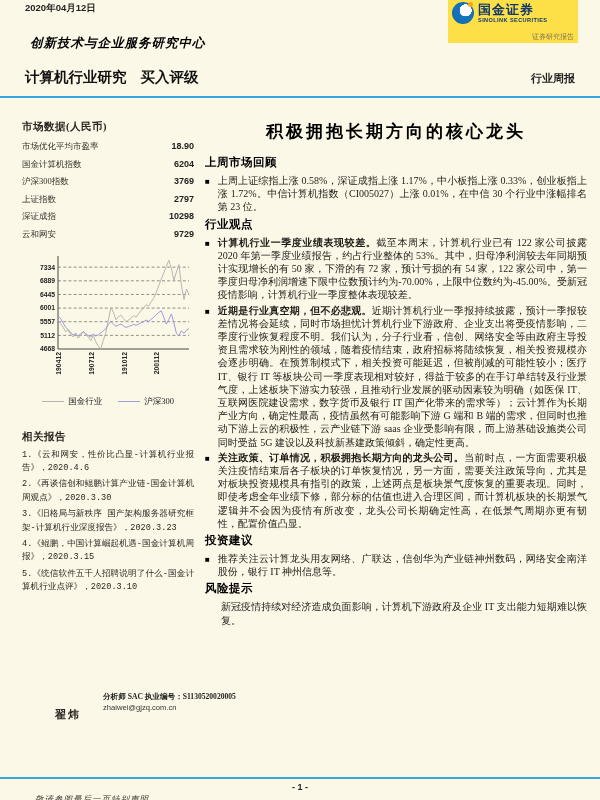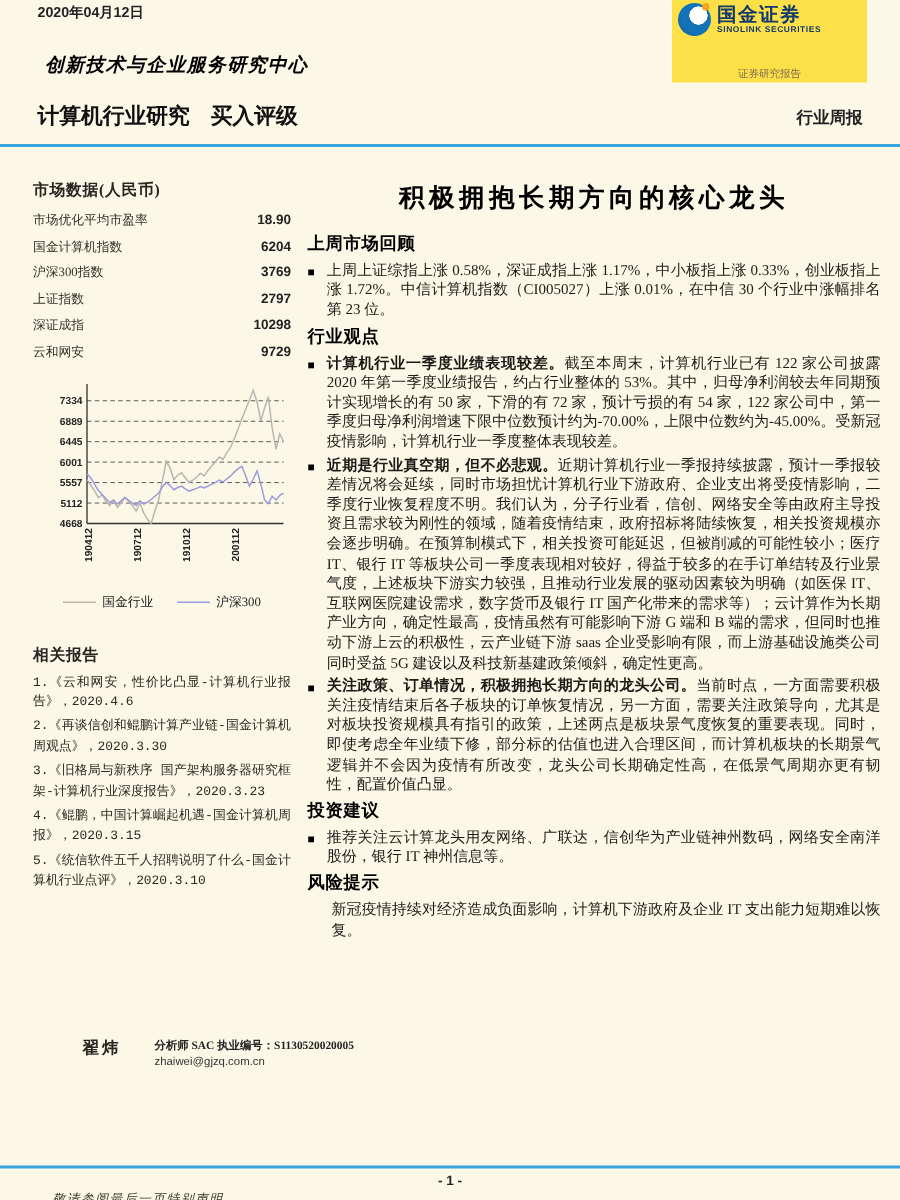--- a/index.html
+++ b/index.html
@@ -9,21 +9,21 @@
   
   .top-date{position:absolute;left:25px;top:2px;font-size:9.5px;font-weight:bold;color:#222;}
   .logo-box{position:absolute;right:22px;top:0;width:122px;background:#fde047;padding:2px 4px 1px 4px;}
   .logo-row{display:flex;align-items:center;gap:4px;}
   .logo-icon{position:relative;width:22px;height:22px;flex:0 0 auto;}
   .logo-circle{position:absolute;left:0;top:0;width:22px;height:22px;border-radius:50%;
     background:radial-gradient(circle at 62% 38%, #ffffff 0 31%, #1472b8 32% 58%, #0d5a9e 100%);}
   .logo-dot{position:absolute;right:1px;top:0;width:5px;height:5px;border-radius:50%;background:#f6a51d;}
   .logo-cn{font-size:13px;font-weight:bold;color:#12386e;letter-spacing:1px;line-height:14px;font-family:"Liberation Serif",serif;}
   .logo-en{font-size:5.6px;font-weight:bold;color:#12386e;letter-spacing:.4px;line-height:7px;}
-  .logo-sub{text-align:center;font-size:7px;color:#7d6f52;margin-top:20px;font-family:"Liberation Serif",serif;}
+  .logo-sub{text-align:right;font-size:7px;color:#7d6f52;margin-top:8px;font-family:"Liberation Serif",serif;}
 
   .center-name{position:absolute;left:30px;top:35px;font-size:12.5px;font-weight:bold;font-style:italic;
     font-family:"Liberation Serif",serif;color:#000000;letter-spacing:1px;}
 
   .titlebar{position:absolute;left:25px;right:25px;top:68px;display:flex;justify-content:space-between;align-items:baseline;}
   .tb-left{font-size:14.5px;font-weight:bold;color:#111;}
   .tb-left .rating{margin-left:14px;}
   .tb-right{font-size:11px;font-weight:bold;font-family:"Liberation Serif",serif;color:#222;text-align:right;}
 
   .hr-blue{position:absolute;left:0;right:0;height:2px;background:#38a6dc;}
@@ -59,21 +59,21 @@
   .bullet{display:flex;gap:8px;margin-bottom:2px;}
   .sq{flex:0 0 auto;font-size:8px;line-height:13.2px;color:#000;padding-top:1px;}
   .bullet p{margin:0;font-size:10px;line-height:13.2px;text-align:justify;
     font-family:"Liberation Serif",serif;color:#1e1b16;}
   .bullet p b{font-weight:bold;}
   .risk-text{margin:1px 0 0 16px;font-size:10px;line-height:13.2px;text-align:justify;
     font-family:"Liberation Serif",serif;color:#1e1b16;}
 
   
   .analyst{position:absolute;left:55px;top:691px;display:flex;gap:22px;align-items:flex-start;}
-  .an-name{font-size:11px;font-weight:bold;font-family:"Liberation Serif",serif;letter-spacing:2px;}
+  .an-name{font-size:11px;font-weight:bold;font-family:"Liberation Serif",serif;letter-spacing:2px;margin-top:16px;}
   .an-right{font-size:7.6px;line-height:11px;color:#222;}
   .an-cert{font-weight:bold;font-family:"Liberation Serif",serif;}
   .an-email{color:#333;}
   .page-num{position:absolute;left:0;right:0;top:782px;text-align:center;font-size:9px;font-weight:bold;color:#222;}
   .disclaimer{position:absolute;left:35px;top:794px;font-size:8.5px;font-family:"Liberation Serif",serif;
     font-style:italic;color:#3a352c;letter-spacing:1px;}
 </style>
 </head>
 <body>
 

